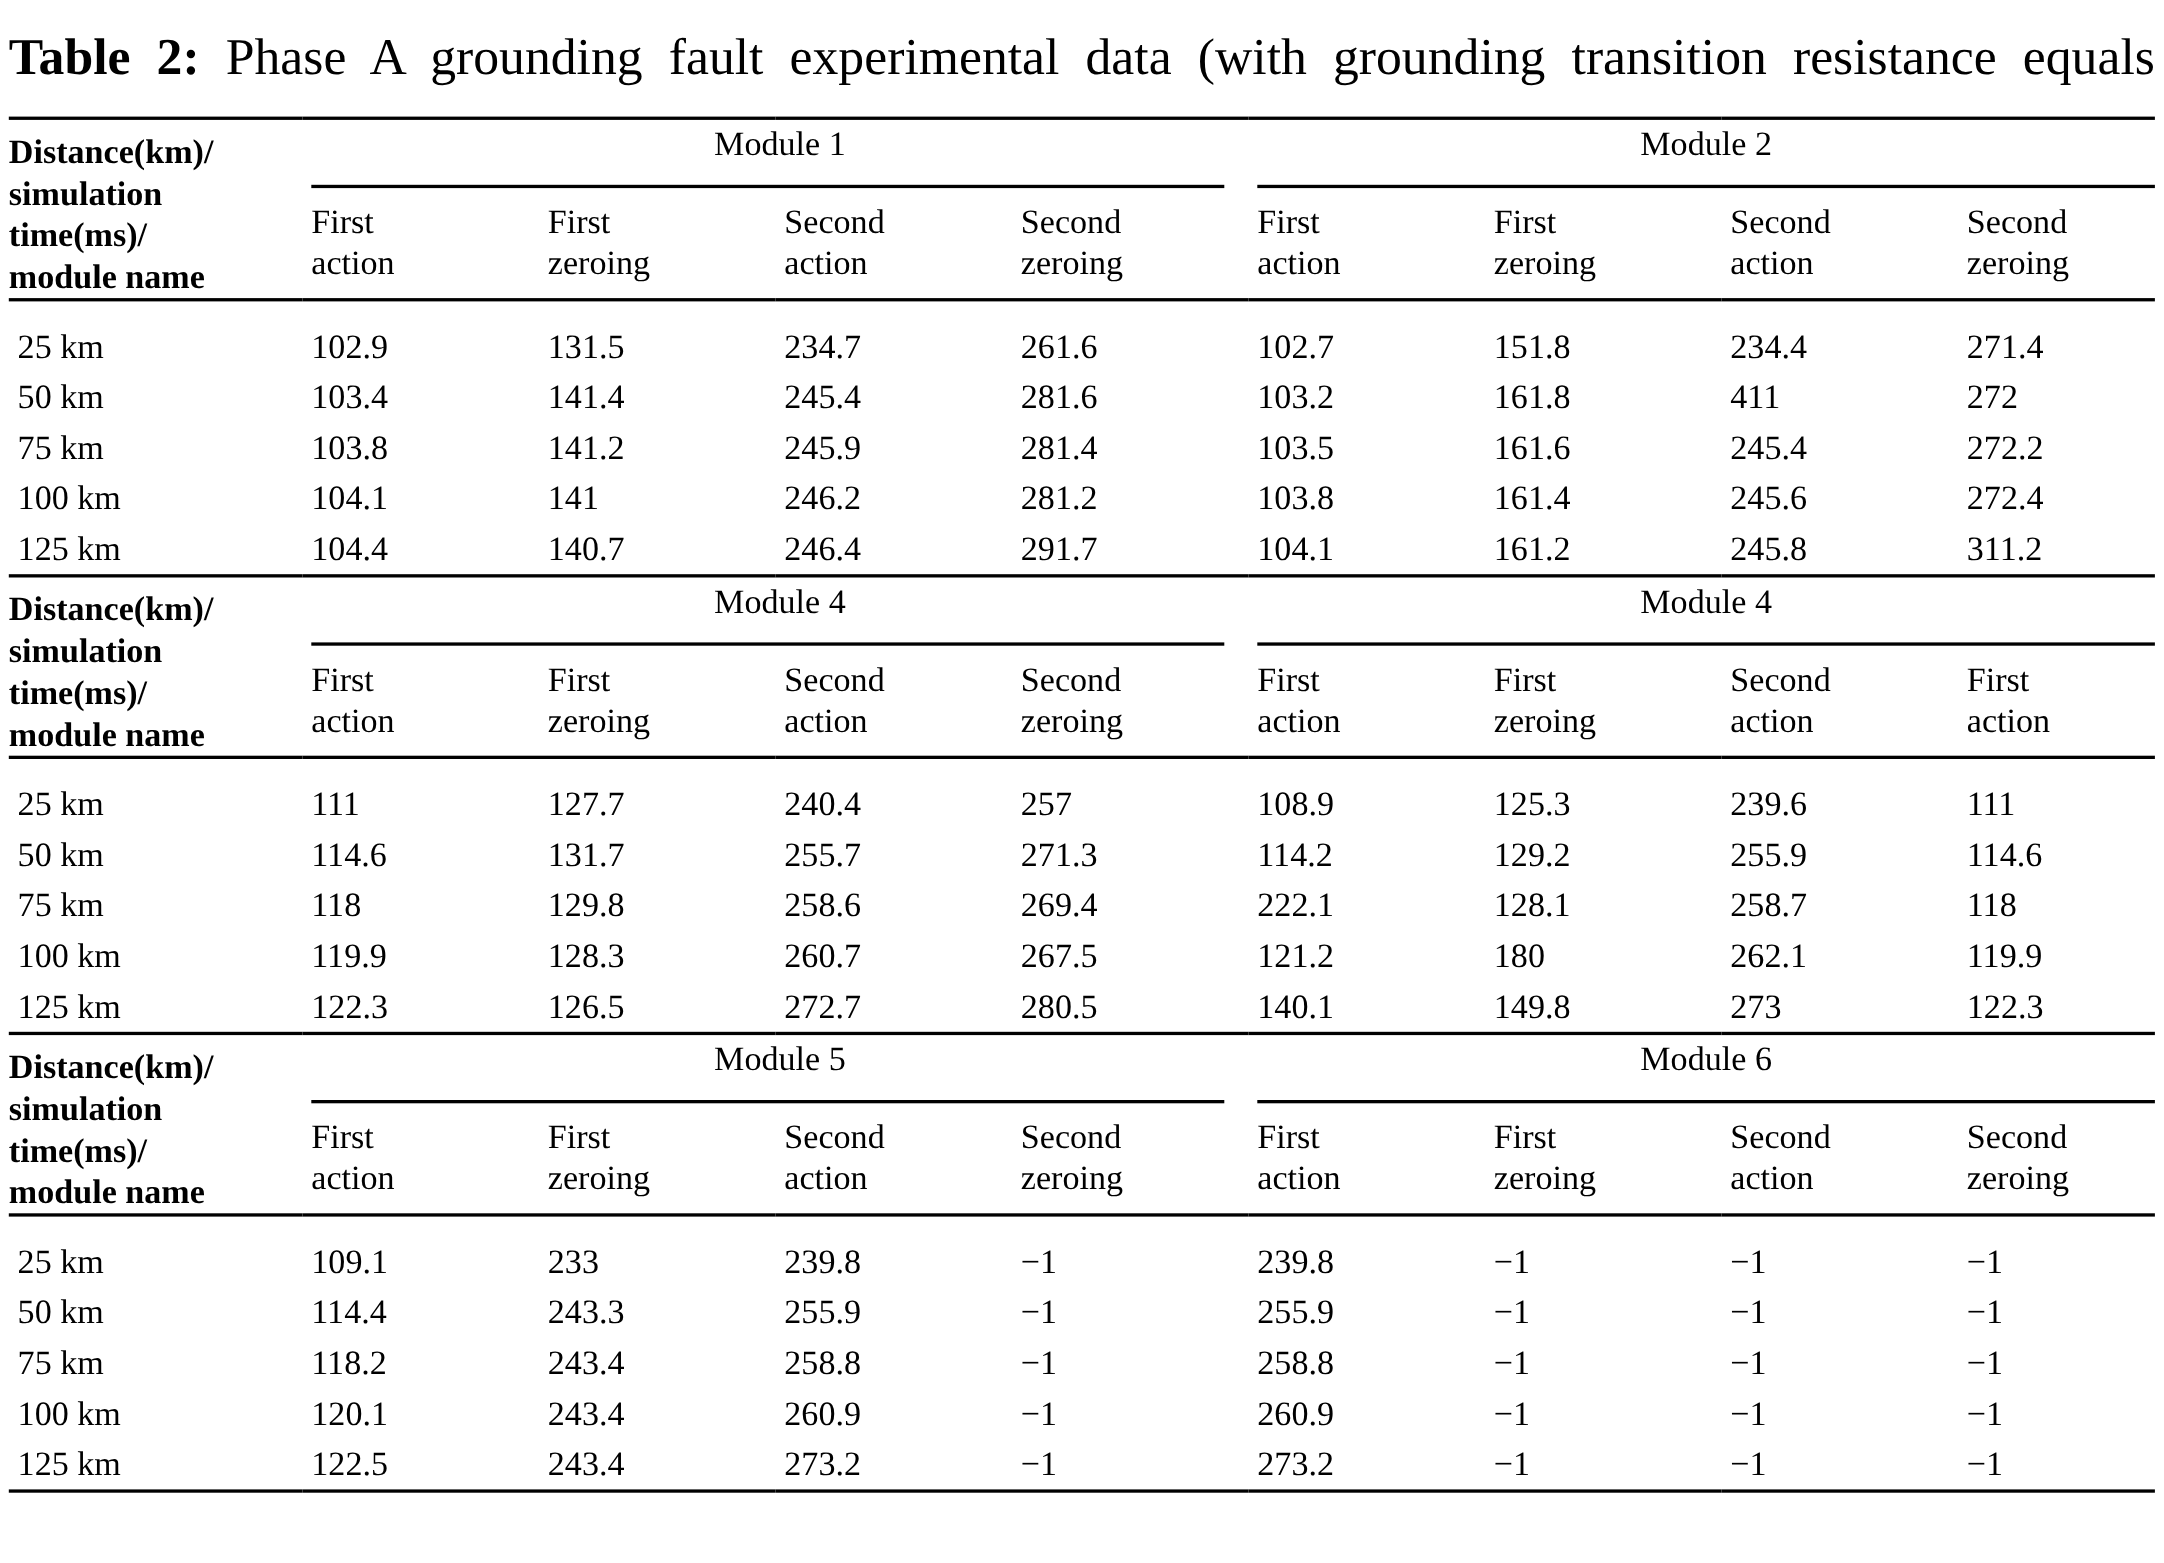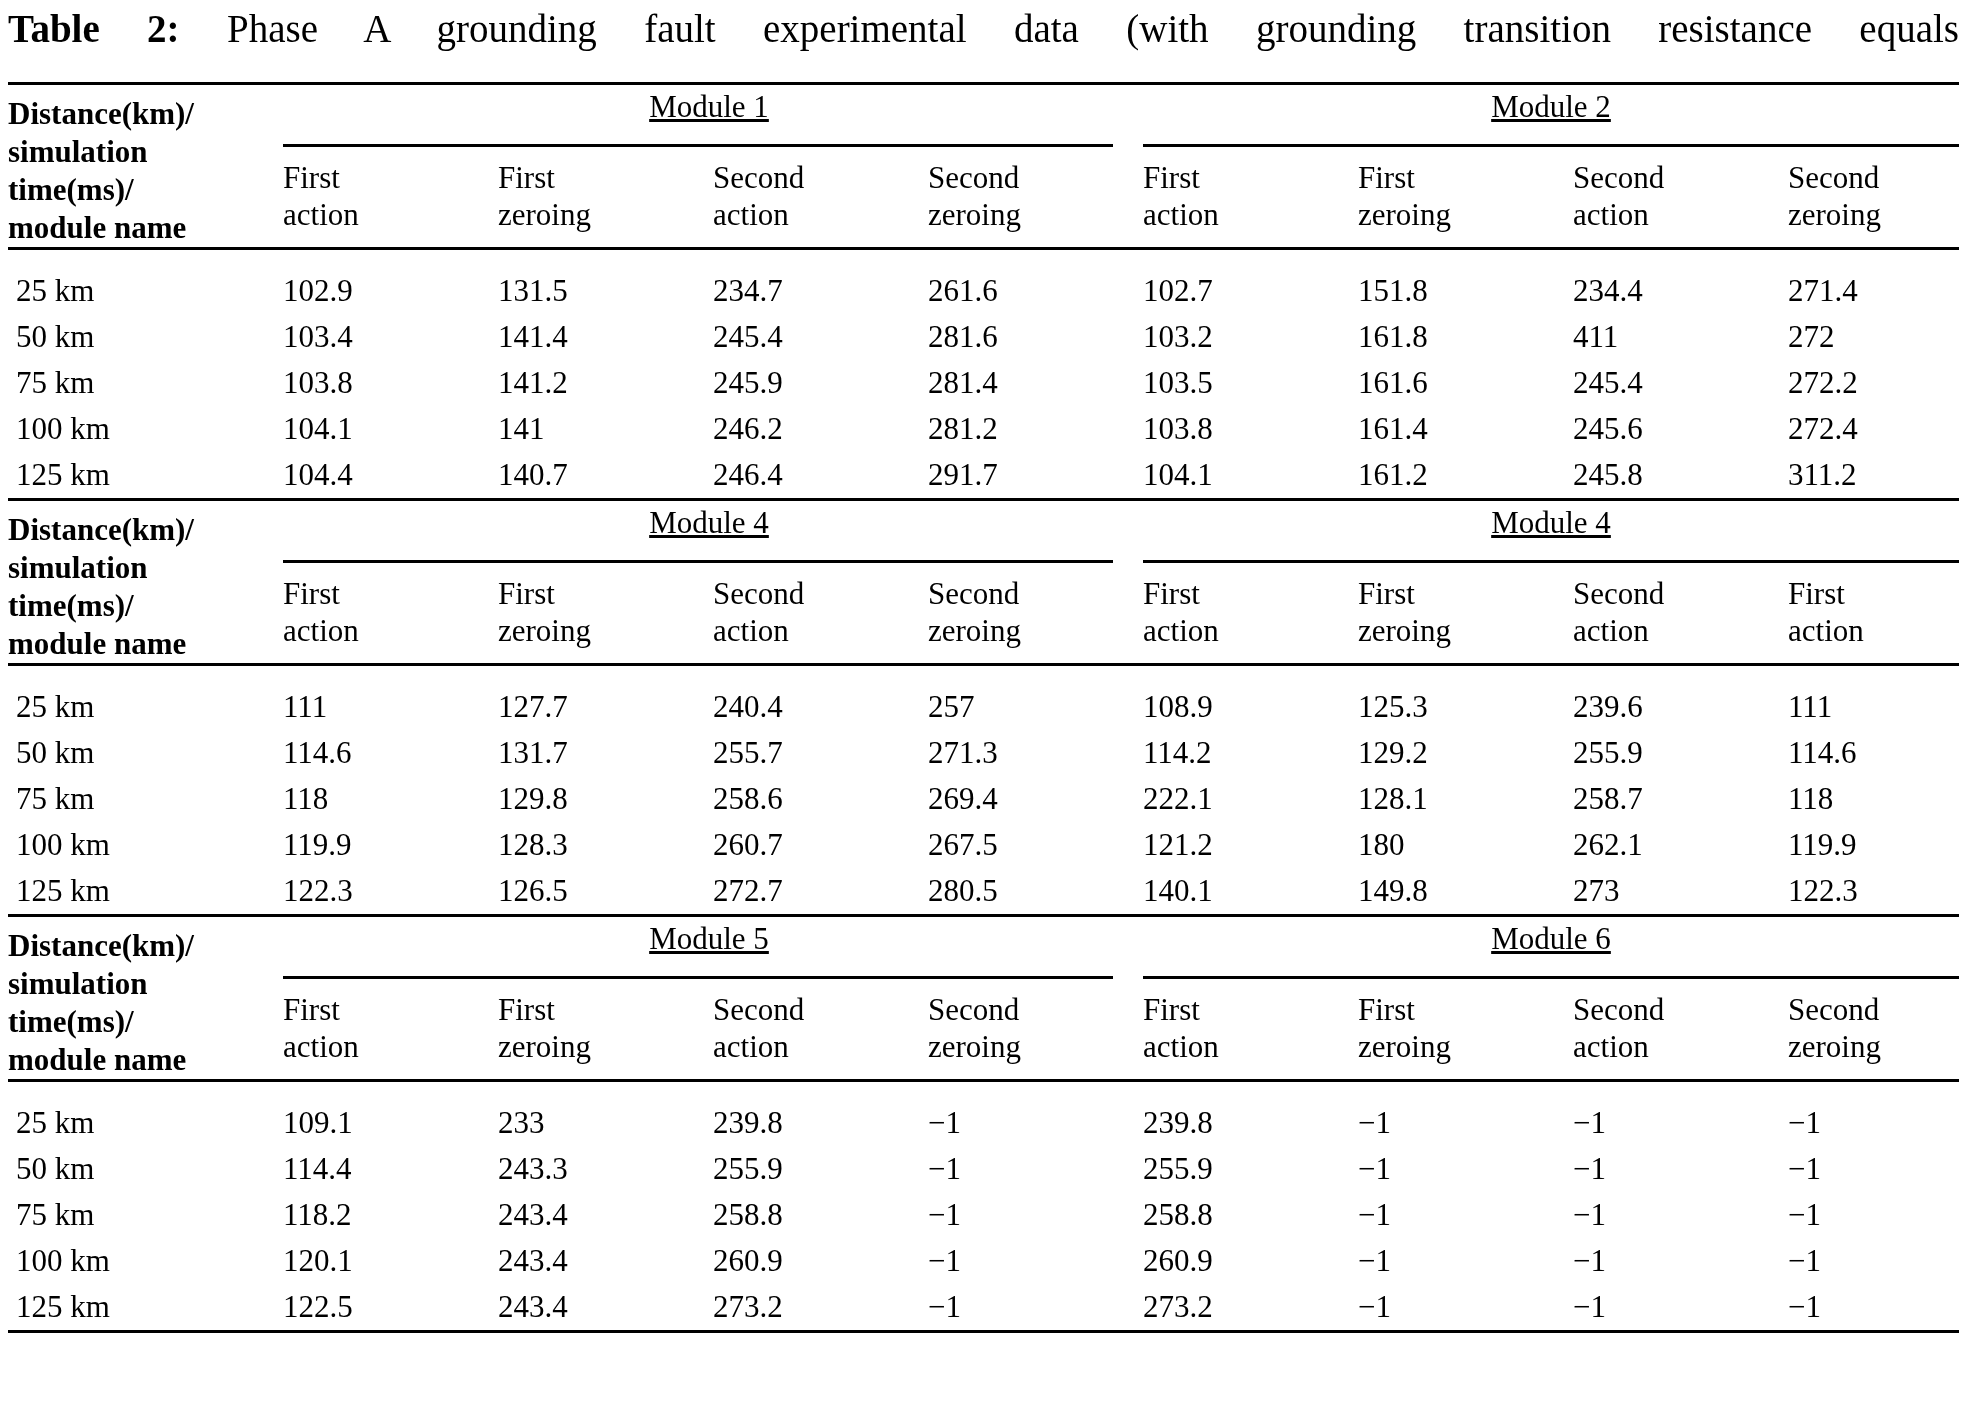--- a/index.html
+++ b/index.html
@@ -10,21 +10,21 @@
     width: 1967px;
   }
   .page {
     width: 1967px;
     height: 1421px;
     padding: 4px 8px 0 8px;
     overflow: hidden;
   }
 
   
-  .caption { font-size: 39px; line-height: 49px; }
+  .caption { font-size: 47px; line-height: 49px; margin-top: 24px; }
   .caption-line1 { text-align: justify; text-align-last: justify; }
   .caption-label { font-weight: bold; }
   .caption-line2 { text-align: left; }
 
   
   table.data-table {
     border-collapse: collapse;
     table-layout: fixed;
     width: 1951px;
     margin-top: 29px;
@@ -48,21 +48,21 @@
   
   th.stub {
     vertical-align: top;
     padding: 10px 0 0 0;
     border-bottom: 3px solid #000;
     font-weight: bold;
   }
   .stub-text { white-space: pre-line; line-height: 38px; }
 
   
-  th.module-cell { vertical-align: bottom; padding-top: 0; text-decoration: underline; }
+  th.module-cell { vertical-align: bottom; padding-top: 0; }
   .module-name { text-align: center; line-height: 38px; }
   .cmidrule { height: 3px; background: #000; margin-top: 18px; }
   .cmidrule-left { margin-right: 22px; }
 
   
   tr.colhead-row > th.colhead {
     vertical-align: bottom;
     white-space: pre-line;
     line-height: 37px;
     padding-top: 6px;

